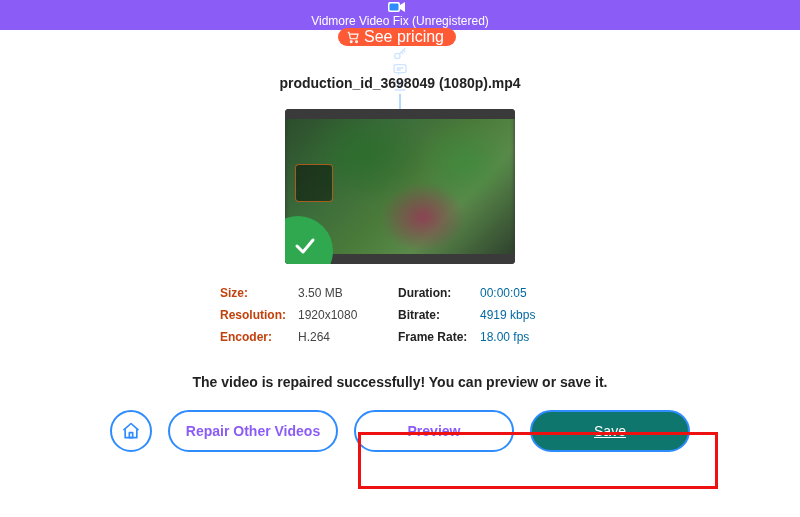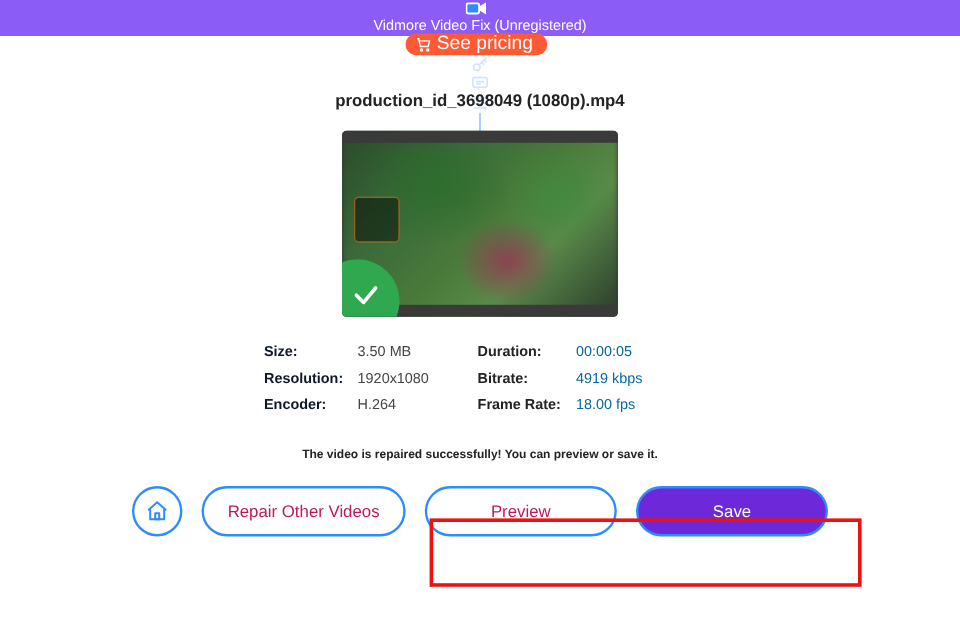--- a/index.html
+++ b/index.html
@@ -23,30 +23,30 @@
       filter: blur(2px);
   }
   .thumb-bar-top, .thumb-bar-bottom { position: absolute; left: 0; right: 0; height: 10px; background: #3a3a3a; }
   .thumb-bar-top { top: 0; }
   .thumb-bar-bottom { bottom: 0; }
   .thumb-mark { position: absolute; left: 10px; top: 55px; width: 38px; height: 38px; border: 1px solid rgba(255,120,30,0.6); border-radius: 4px; background: rgba(0,0,0,0.45); }
   .check-badge { position: absolute; left: -22px; bottom: -22px; width: 70px; height: 70px; background: #2fa84f; border-radius: 50%; }
   .check-badge svg { position: absolute; left: 30px; top: 18px; }
   .meta { width: 360px; margin: 18px auto 0; font-size: 12px; color: #333; }
   .meta-row { display: flex; align-items: center; padding: 4px 0; }
-  .meta-label { width: 78px; text-align: left; font-weight: 700; color: #0f172a; }
+  .meta-label { width: 78px; text-align: left; font-weight: 700; color: #c2410c; }
   .meta-value { width: 100px; text-align: left; color: #444; }
   .meta-label2 { width: 82px; text-align: left; font-weight: 700; color: #222; }
   .meta-value2 { flex: 1; text-align: left; color: #0369a1; }
-  .status-msg { font-size: 10px; font-weight: 700; color: #222; margin-top: 26px; }
+  .status-msg { font-size: 14px; font-weight: 700; color: #222; margin-top: 26px; }
   .actions { margin-top: 20px; display: flex; align-items: center; justify-content: center; gap: 16px; }
   .home-btn { width: 42px; height: 42px; border-radius: 50%; border: 2px solid #2f8cff; display: inline-flex; align-items: center; justify-content: center; color: #2f8cff; cursor: pointer; background: #fff; }
   .pill { height: 42px; border-radius: 21px; display: inline-flex; align-items: center; justify-content: center; font-size: 14px; cursor: pointer; }
-  .pill.outline { border: 2px solid #2f8cff; color: #be185d; background: #fff; }
-  .pill.solid { background: #6d28d9; color: #fff; border: 2px solid #2f8cff; }
+  .pill.outline { border: 2px solid #2f8cff; color: #8b5cf6; background: #fff; font-weight: bold; }
+  .pill.solid { background: #0f766e; color: #fff; border: 2px solid #2f8cff; text-decoration: underline; }
   .pill.repair { width: 170px; }
   .pill.preview { width: 160px; }
   .pill.save { width: 160px; }
   .highlight-box { position: absolute; border: 3px solid #e11; pointer-events: none; }
 </style>
 </head>
 <body>
 
 <div class="titlebar">
   <span class="logo">

